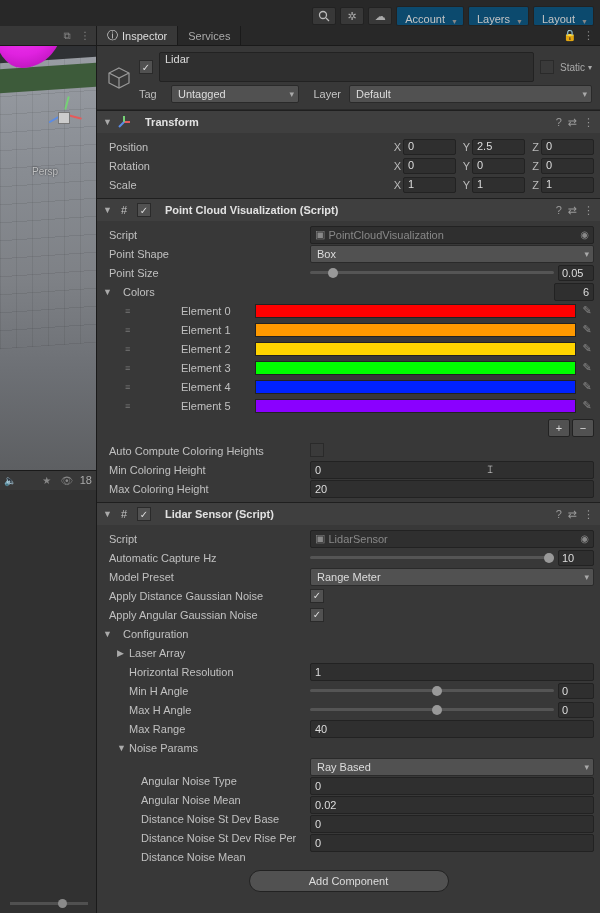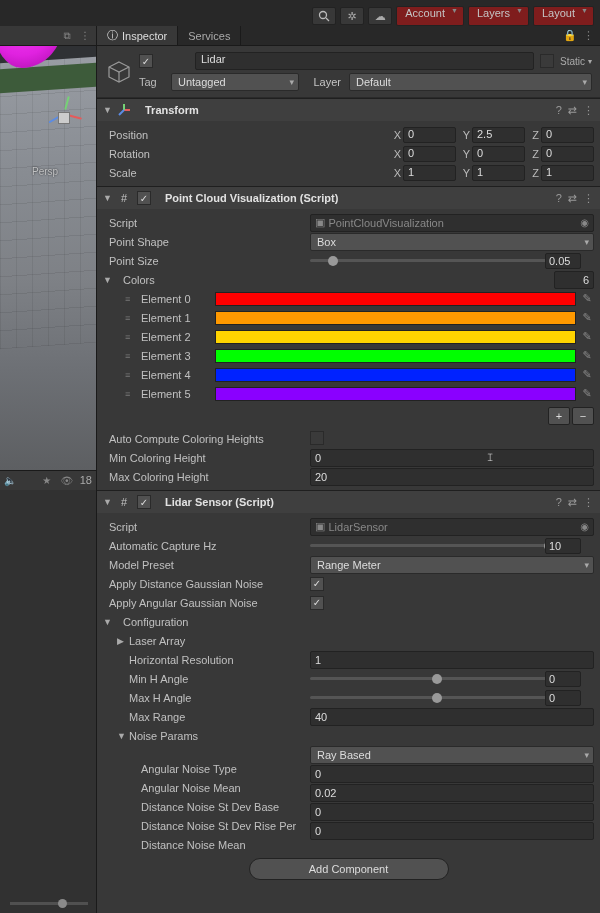--- a/index.html
+++ b/index.html
@@ -1,20 +1,20 @@
 <!DOCTYPE html>
 <html><head>
 <meta charset="utf-8">
 <style>
 * { box-sizing: border-box; margin: 0; padding: 0; font-family: "Segoe UI", Arial, sans-serif; }
 body { background: #282828; color: #c4c4c4; font-size: 11px; width: 600px; height: 913px; overflow: hidden; position: relative; }
 
 .top-toolbar { position: absolute; right: 0; top: 6px; display: flex; gap: 4px; padding-right: 6px; align-items: center; }
 .top-icon { width: 24px; height: 18px; background: #383838; border-radius: 2px; border: 1px solid #222; display: flex; align-items: center; justify-content: center; color: #aaa; font-size: 11px; }
-.top-dd { height: 20px; background: #7f1d1d; border: 1px solid #222; border-radius: 2px; padding: 0 18px 0 8px; color: #c4c4c4; display: flex; align-items: flex-start; position: relative; }
+.top-dd { height: 20px; background: #0c4a6e; border: 1px solid #222; border-radius: 2px; padding: 0 18px 0 8px; color: #c4c4c4; display: flex; align-items: flex-end; position: relative; }
 .top-dd::after { content: "▼"; position: absolute; right: 5px; font-size: 7px; color: #888; }
 
 .main { display: flex; height: 100%; padding-top: 26px; }
 .scene-panel { width: 97px; background: #313131; display: flex; flex-direction: column; border-right: 1px solid #1a1a1a; }
 .scene-top-bar { height: 20px; background: #383838; border-bottom: 1px solid #1a1a1a; display: flex; justify-content: flex-end; padding-right: 4px; align-items: center; gap: 4px; }
 .mini-icon { width: 14px; height: 14px; display: flex; align-items: center; justify-content: center; color: #888; font-size: 10px; }
 .scene-view { flex: 1; position: relative; background: linear-gradient(180deg, #9a9ea5 0%, #888c92 30%, #7e8186 55%, #6e7176 75%, #5d5f62 100%); overflow: hidden; }
 .building-lines { position: absolute; left: 0; top: 0; width: 100%; height: 300px; background: repeating-linear-gradient(0deg, rgba(0,0,0,0.12) 0 1px, transparent 1px 18px), repeating-linear-gradient(90deg, rgba(0,0,0,0.10) 0 1px, transparent 1px 16px); transform: skewY(-4deg); opacity: .65; }
 .gizmo { position: absolute; right: 12px; top: 52px; width: 40px; height: 40px; }
 .gizmo .cube { position: absolute; left: 14px; top: 14px; width: 12px; height: 12px; background: #ccc; border: 1px solid #777; }
@@ -36,21 +36,21 @@
 .tabs { height: 20px; display: flex; align-items: stretch; background: #282828; border-bottom: 1px solid #1a1a1a; }
 .tab { padding: 0 10px; display: flex; align-items: center; gap: 4px; color: #aaa; border-right: 1px solid #1a1a1a; }
 .tab.active { background: #383838; color: #ddd; }
 .tab-end { margin-left: auto; display: flex; align-items: center; padding-right: 6px; gap: 6px; color: #888; }
 .insp-body { flex: 1; overflow: auto; }
 .go-header { padding: 6px 8px; display: flex; align-items: center; gap: 6px; border-bottom: 1px solid #2a2a2a; }
 .go-cube { width: 28px; height: 28px; display: flex; align-items: center; justify-content: center; color: #7a7a7a; font-size: 20px; }
 .go-name-row { flex: 1; display: flex; flex-direction: column; gap: 3px; }
 .go-name-line { display: flex; align-items: center; gap: 6px; }
 .check { width: 14px; height: 14px; background: #515151; border: 1px solid #2a2a2a; display: inline-flex; align-items: center; justify-content: center; color: #ddd; font-size: 10px; }
-.go-name-input { flex:1; height: 18px; background: #2f2f2f; border: 1px solid #222; color: #ddd; padding: 0 5px; border-radius: 2px; margin-left: 36px; }
+.go-name-input { flex:1; height: 30px; background: #2f2f2f; border: 1px solid #222; color: #ddd; padding: 0 5px; border-radius: 2px; }
 .static-dd { display: flex; align-items: center; gap: 3px; color: #aaa; font-size: 10px; }
 .tag-row { display: flex; align-items: center; gap: 4px; }
 .tag-label { width: 28px; color: #bbb; }
 .dd { height: 18px; background: #515151; border: 1px solid #2a2a2a; color: #ddd; padding: 0 16px 0 6px; display: flex; align-items: center; position: relative; border-radius: 2px; }
 .dd::after { content: "▾"; position: absolute; right: 4px; font-size: 9px; color: #aaa; }
 .dd.wide { flex:1; }
 
 .component { border-top: 1px solid #1f1f1f; }
 .comp-header { height: 22px; background: #3f3f3f; display: flex; align-items: center; padding: 0 6px; gap: 6px; position: relative; }
 .comp-header .fold { width: 8px; font-size: 9px; color: #aaa; }
@@ -65,24 +65,24 @@
 .xyz-group { margin-left: auto; display: flex; gap: 2px; align-items: center; }
 .axis-lbl { width: 12px; text-align: right; color: #bbb; }
 .num { height: 16px; background: #2f2f2f; border: 1px solid #222; color: #ddd; padding: 0 4px; width: 53px; border-radius: 2px; }
 .field-wide { margin-left: auto; flex: 1; max-width: 284px; }
 .input-wide { display: flex; align-items: center; height: 18px; background: #2f2f2f; border: 1px solid #222; color: #ddd; padding: 0 4px; border-radius: 2px; width: 100%; }
 .obj-field { display:flex; align-items:center; height:18px; background:#2f2f2f; border:1px solid #222; color:#888; padding:0 4px; border-radius:2px; position:relative; width: 100%; }
 .obj-field .ring { margin-left:auto; font-size:10px; color:#888; }
 .slider { position: relative; height: 16px; width: 100%; display: flex; align-items: center; }
 .slider .track { position: absolute; left: 0; right: 40px; height: 3px; background: #555; border-radius: 2px; }
 .slider .knob { position: absolute; width: 10px; height: 10px; background: #999; border-radius: 50%; top: 3px; }
-.slider .val { position: absolute; right: 13px; width: 36px; height: 16px; background: #2f2f2f; border: 1px solid #222; color: #ddd; padding: 0 3px; border-radius: 2px; display:flex; align-items:center; }
+.slider .val { position: absolute; right: 0; width: 36px; height: 16px; background: #2f2f2f; border: 1px solid #222; color: #ddd; padding: 0 3px; border-radius: 2px; display:flex; align-items:center; }
 .swatch-row { display: flex; align-items: center; height: 19px; gap: 4px; padding-left: 22px; }
 .swatch-row .drag { width: 12px; color: #777; font-size: 9px; letter-spacing: -2px; }
-.swatch-row .el-label { width: 70px; color: #c0c0c0; }
+.swatch-row .el-label { width: 70px; color: #c0c0c0; margin-left: 40px; }
 .swatch { flex: 1; height: 14px; border: 1px solid #222; }
 .eyedrop { width: 14px; text-align: center; color: #888; font-size: 11px; }
 .list-buttons { display: flex; justify-content: flex-end; gap: 2px; padding: 4px 0; }
 .sq-btn { width: 22px; height: 18px; background: #515151; border: 1px solid #222; display:flex; align-items:center; justify-content:center; color:#ddd; border-radius:2px; }
 .foldout-arrow { display:inline-block; width:8px; font-size:9px; color:#aaa; }
 
 .add-comp { margin: 14px auto; width: 200px; height: 22px; background: #515151; border: 1px solid #222; display: flex; align-items: center; justify-content: center; color: #ddd; border-radius: 12px; }
 
 svg { display: block; }
 </style>

